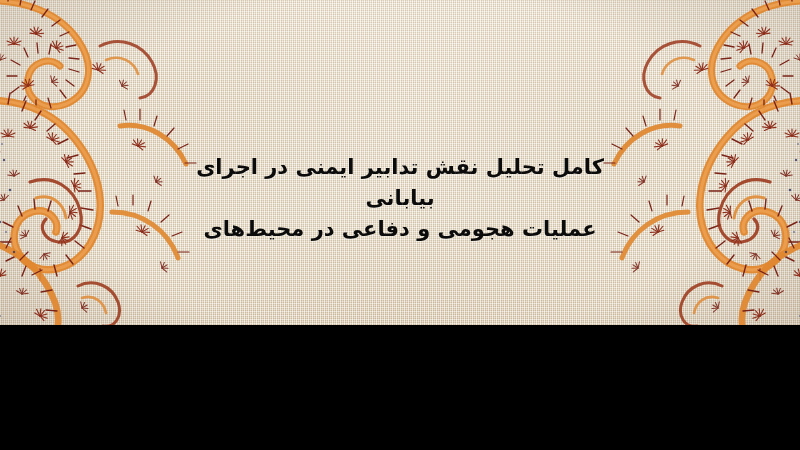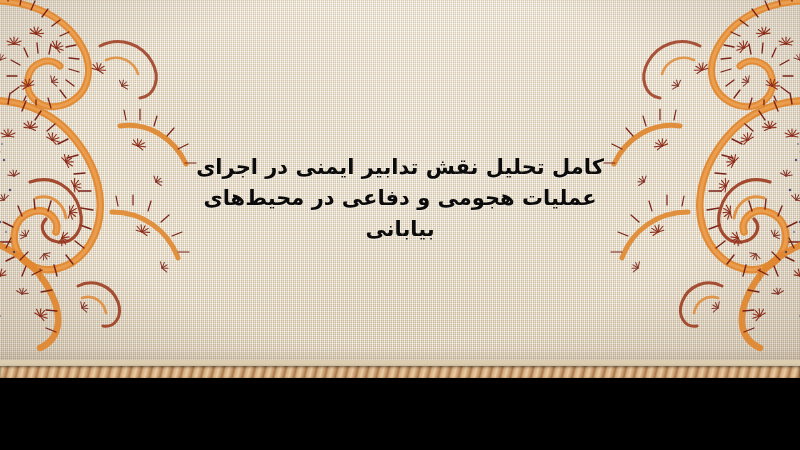--- a/index.html
+++ b/index.html
@@ -8,21 +8,21 @@
   html, body {
     width: 800px; height: 450px;
     overflow: hidden;
     background: #000;
     font-family: "DejaVu Sans", sans-serif;
   }
 
   #stage {
     position: relative;
     width: 800px;
-    height: 378px;
+    height: 325px;
     overflow: hidden;
     background: #be185d;
   }
 
   
   .backdrop {
     position: absolute;
     inset: 0;
     background:
       radial-gradient(ellipse 70% 55% at 50% 78%, #0d0a08 0%, #050403 70%, #000 100%);
@@ -575,22 +575,22 @@
           <circle cx="28" cy="206" r="1"></circle>
         <circle cx="36" cy="246" r="1.1"></circle>
           <circle cx="18" cy="316" r="1.2"></circle>
         <circle cx="30" cy="330" r="1"></circle>
       </g>
     </svg>
   </div>
 
   <div class="title-block">
     <div class="title-line">کامل تحلیل نقش تدابیر ایمنی در اجرای</div>
+    <div class="title-line">بیابانی</div>
     <div class="title-line">عملیات هجومی و دفاعی در محیط‌های</div>
-    <div class="title-line">بیابانی</div>
   </div>
 
   <div class="edge-shadow"></div>
   <div class="fringe-cord"></div>
 
   <div class="fringe">
     <svg viewBox="0 0 800 90" xmlns="http://www.w3.org/2000/svg" preserveAspectRatio="none">
       <defs>
         <linearGradient id="knotG" x1="0" y1="0" x2="1" y2="1">
           <stop offset="0%" stop-color="#f0d5ae"></stop>

